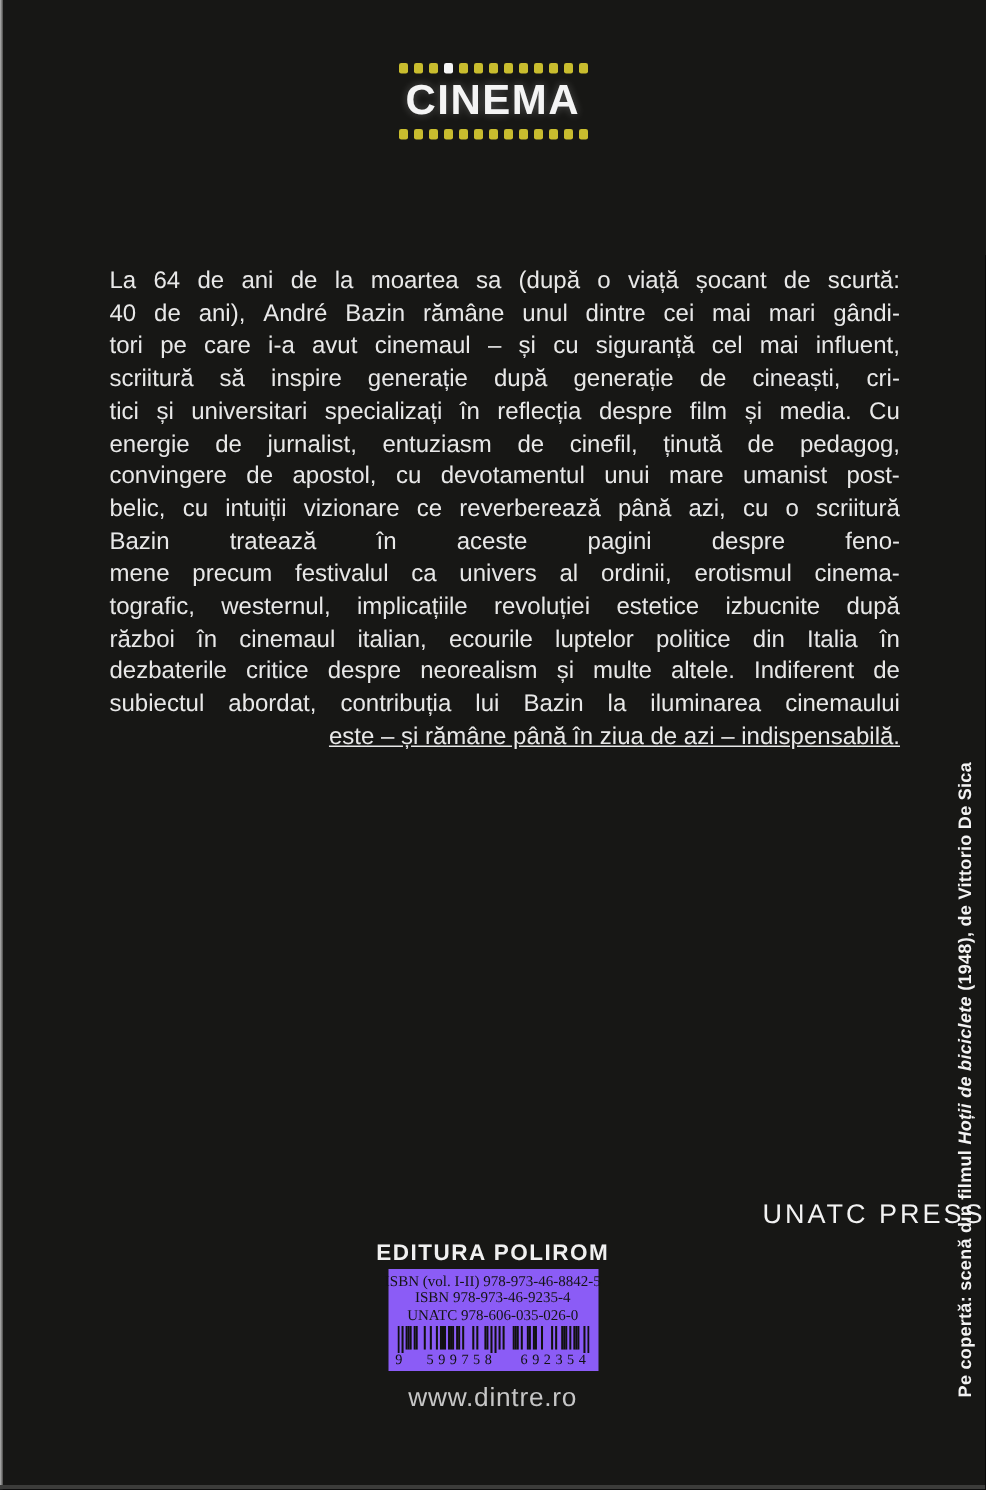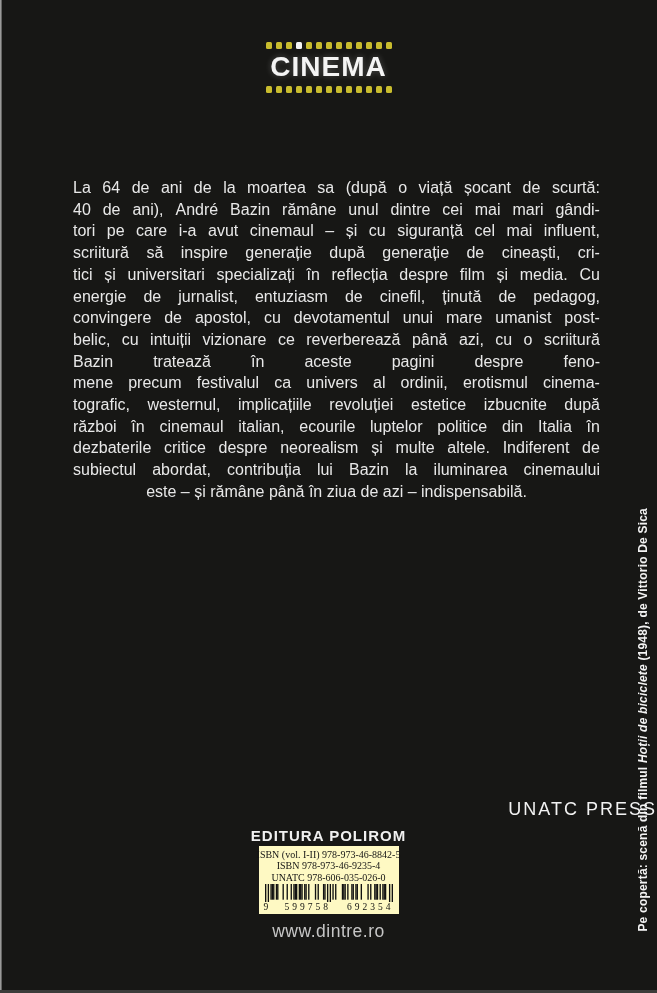--- a/index.html
+++ b/index.html
@@ -23,36 +23,36 @@
     line-height:1;margin:4px 0 5px 0;
     text-shadow:0 0 6px rgba(255,255,255,.25);
   }
 
   
   .blurb{
     position:absolute;left:73px;top:177px;width:527px;
     color:#e8e8e8;font-size:16px;line-height:21.7px;
   }
   .blurb-line{display:flex;justify-content:space-between;white-space:pre;text-align:right;}
-  .blurb-line.last{display:block;text-align:center;white-space:normal;}
+  .blurb-line.last{display:block;text-align:right;white-space:normal;text-decoration:underline;}
 
   
   .publisher1{
     position:absolute;top:799px;left:0;width:100%;text-align:right;
     color:#f2f2f2;font-size:18px;font-weight:500;letter-spacing:2px;
   }
   .publisher2{
     position:absolute;top:827px;left:0;width:100%;text-align:center;
     color:#f0f0f0;font-size:15px;font-weight:700;letter-spacing:1px;
   }
 
   
   .isbn-box{
     position:absolute;top:846px;left:50%;transform:translateX(-50%);
-    width:140px;height:68px;background:#fef9c3;
+    width:140px;height:68px;background:#8b5cf6;
     box-sizing:border-box;padding:3px 4px 2px 4px;
     display:flex;flex-direction:column;align-items:center;
   }
   .isbn-line{
     font-family:"Liberation Serif",serif;color:#141414;
     font-size:10px;line-height:11.3px;white-space:nowrap;text-align:center;
   }
   .barcode{margin-top:1px;width:128px;height:24px;display:block;}
   .bc-digits{
     width:130px;display:flex;justify-content:space-between;

